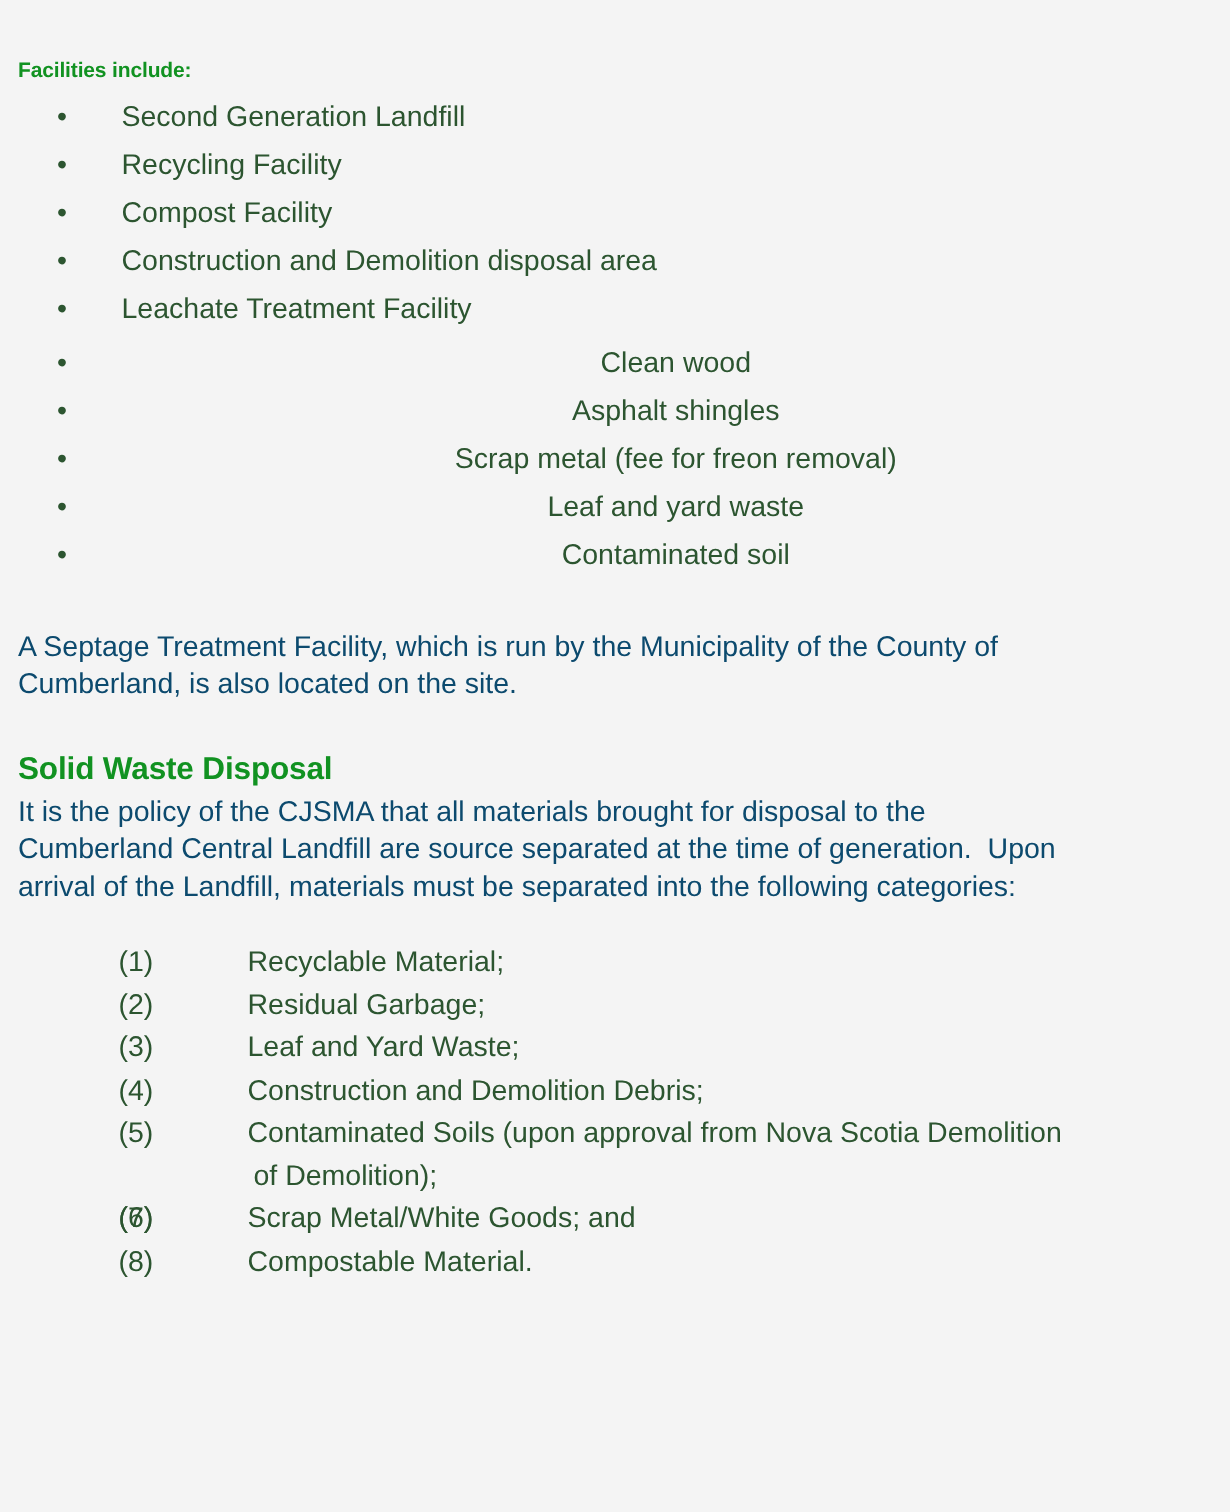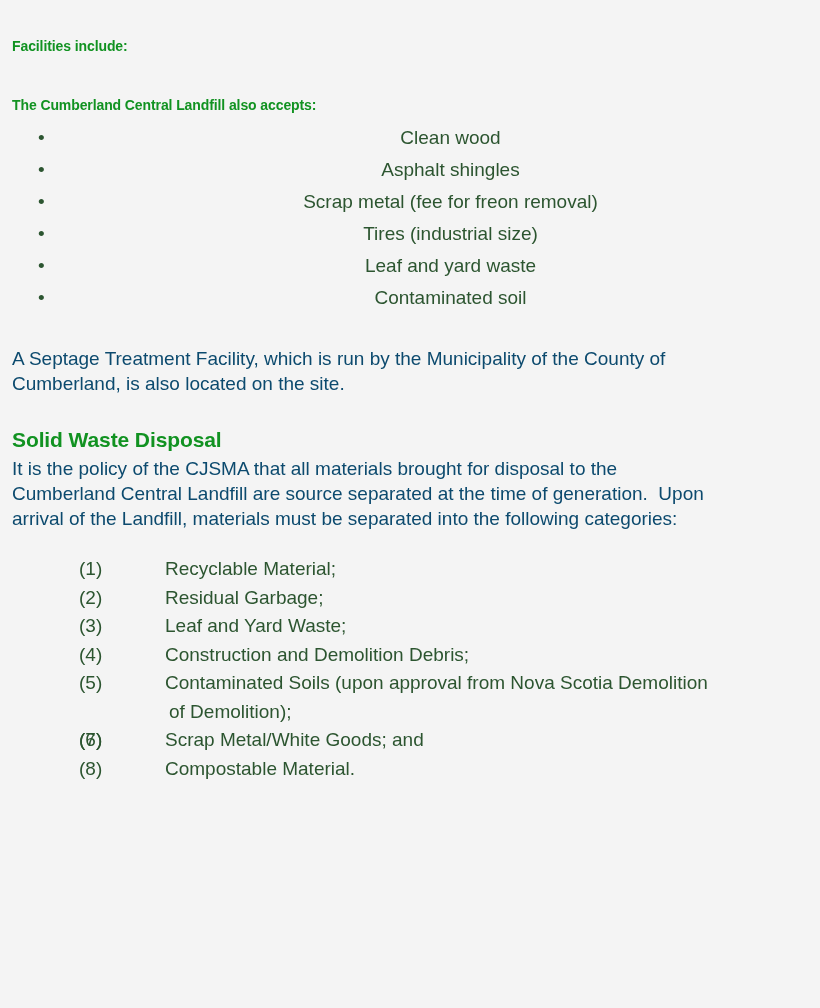--- a/index.html
+++ b/index.html
@@ -117,28 +117,33 @@
     padding-left: 4px;
   }
 </style>
 </head>
 <body>
 
 <div class="page">
 
   <h2 class="section-heading" id="heading-facilities">Facilities include:</h2>
 
+  <ul class="bullet-list" id="list-facilities">
+    <li>Second Generation Landfill</li>
+    <li>Recycling Facility</li>
+    <li>Compost Facility</li>
+    <li>Construction and Demolition disposal area</li>
+    <li>Leachate Treatment Facility</li>
+  </ul>
 
-  <h2 class="section-heading" id="heading-accepts">The Cumberland Central Landfill also accepts:</h2>
 
   <ul class="bullet-list" id="list-accepts">
     <li>Clean wood</li>
     <li>Asphalt shingles</li>
     <li>Scrap metal (fee for freon removal)</li>
-    <li>Tires (industrial size)</li>
     <li>Leaf and yard waste</li>
     <li>Contaminated soil</li>
   </ul>
 
   <p class="body-paragraph" id="paragraph-septage">A Septage Treatment Facility, which is run by the Municipality of the County of
 Cumberland, is also located on the site.</p>
 
   <h2 class="section-heading" id="heading-solid-waste">Solid Waste Disposal</h2>
 
   <p class="body-paragraph" id="paragraph-policy">It is the policy of the CJSMA that all materials brought for disposal to the

